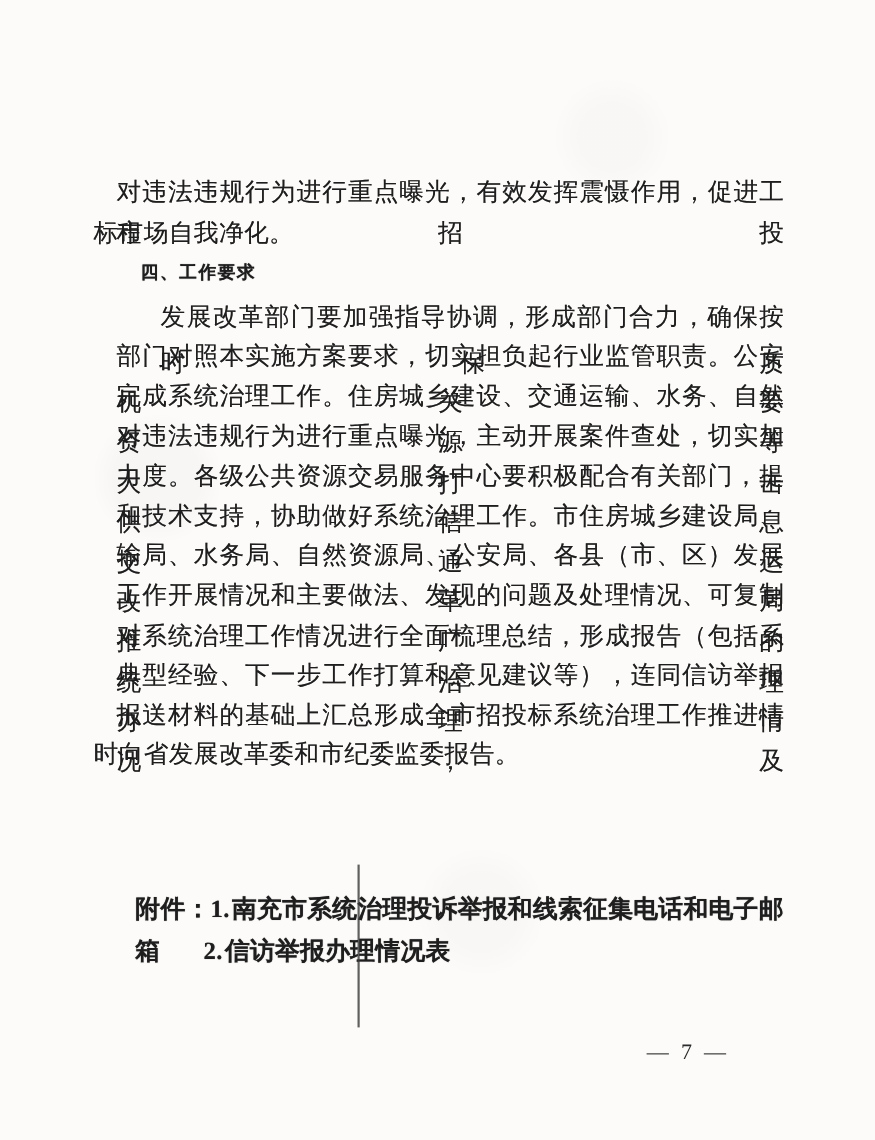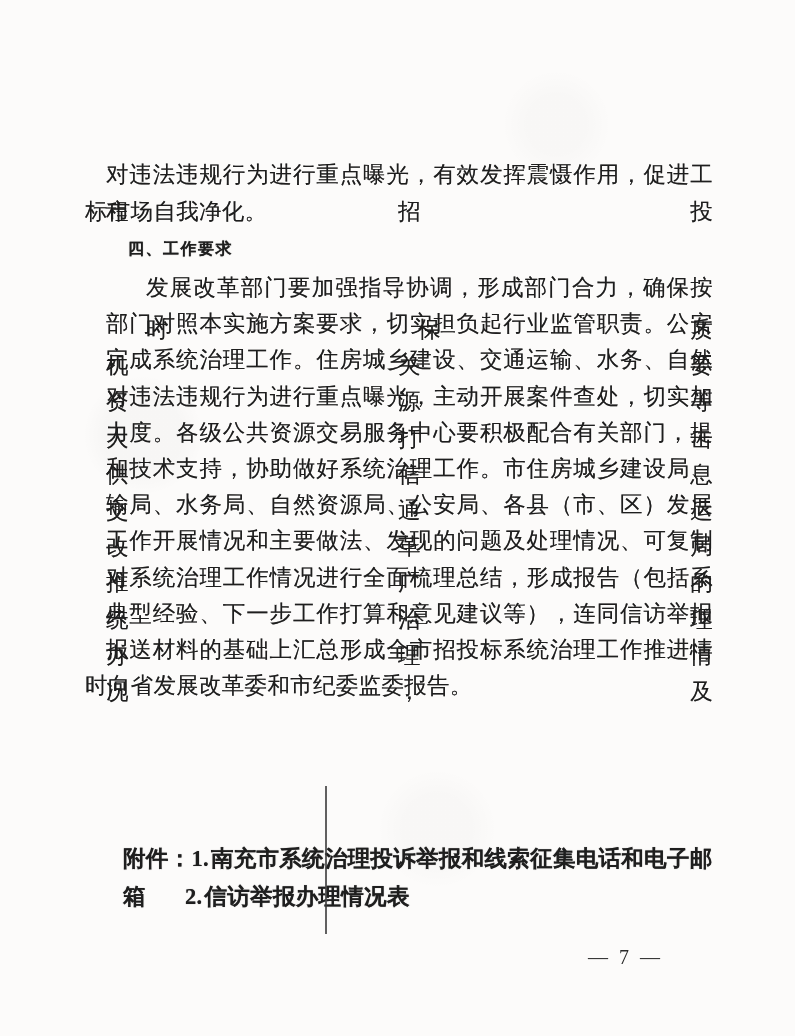--- a/index.html
+++ b/index.html
@@ -55,21 +55,21 @@
     text-shadow: 0 0 0.7px rgba(10,10,10,0.8);
   }
   #para2 { top: 267px; }
   #attachments { top: 808px; }
   #attachments .ln {
     height: 37.5px;
     line-height: 37.5px;
     font-weight: 600;
     text-shadow: 0 0 0.7px rgba(10,10,10,0.7);
   }
-  .att-row-first { padding-left: 38px; margin-top: 32px; }
+  .att-row-first { padding-left: 38px; }
   .att-row-rest { padding-left: 100px; }
   .att-num { font-weight: 700; padding-right: 2px; }
   #artifact-line {
     position: absolute;
     left: 325px;
     top: 786px;
     width: 2px;
     height: 148px;
     background: #3a3a3a;
     opacity: 0.8;

